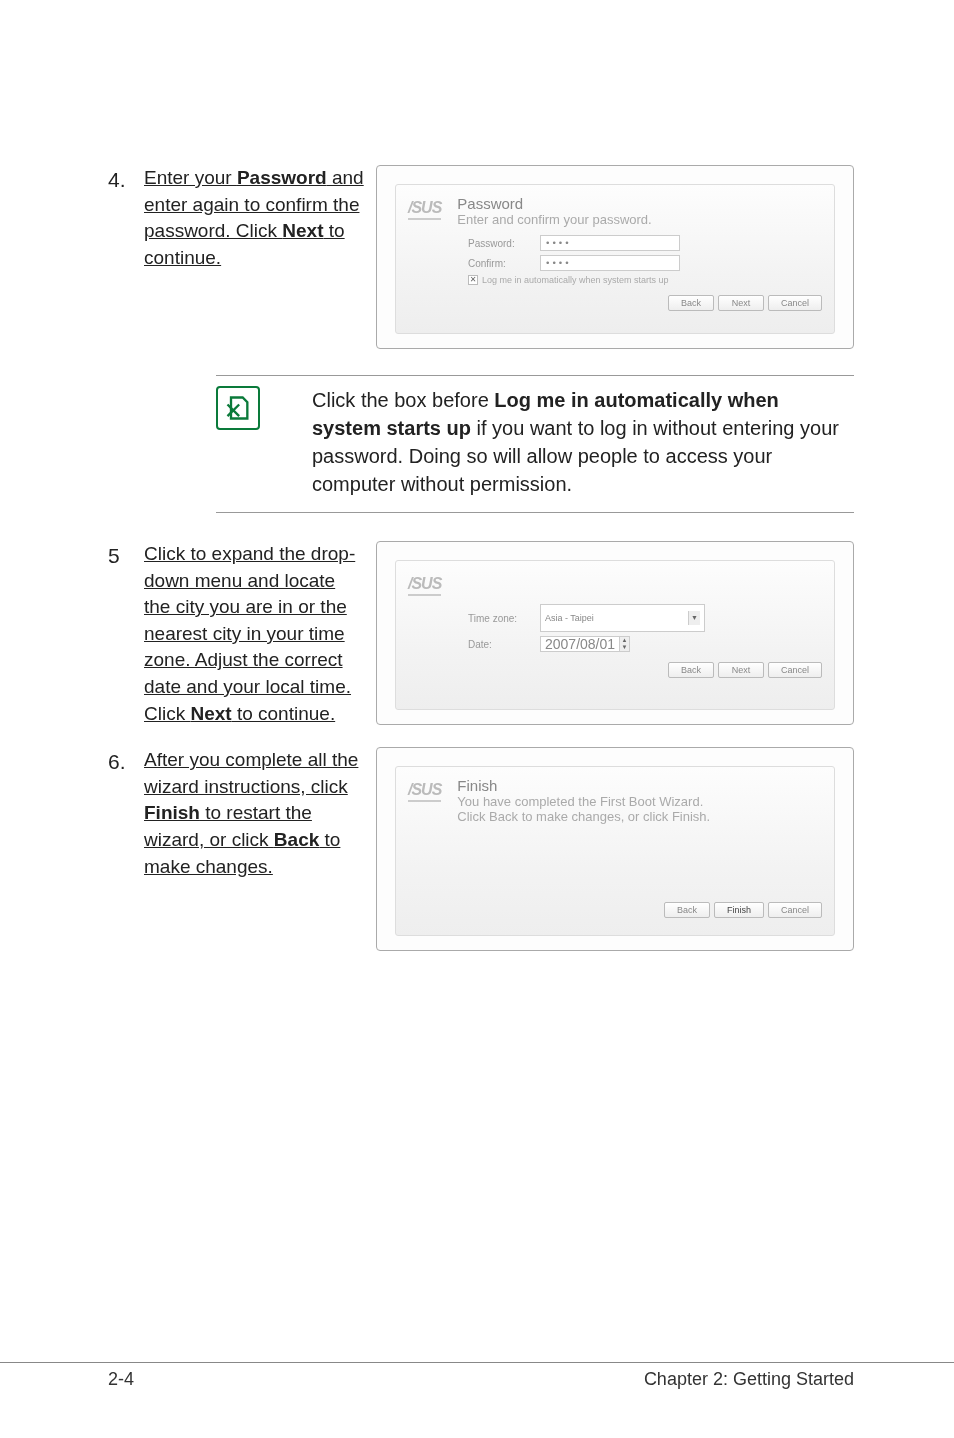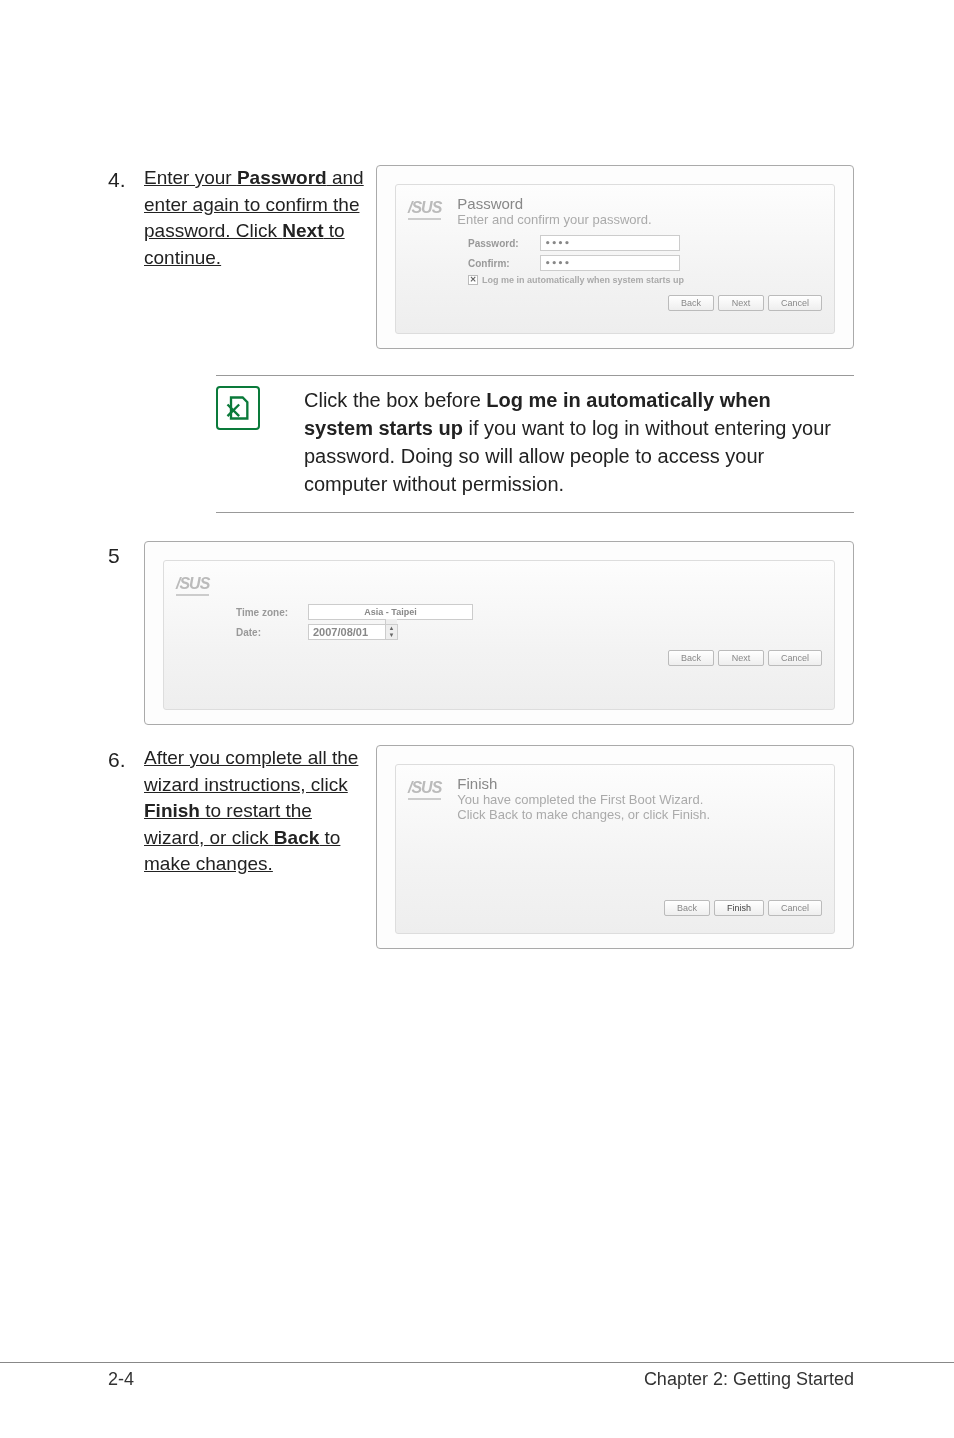--- a/index.html
+++ b/index.html
@@ -73,21 +73,20 @@
     color: #888;
     font-weight: 500;
   }
   .wizard-sub {
     font-size: 13px;
     color: #aaa;
   }
   .form-area {
     margin-left: 60px;
     margin-top: 4px;
-    font-weight: bold;
   }
   .form-row {
     display: flex;
     align-items: center;
     margin-bottom: 4px;
     font-size: 10px;
     color: #999;
   }
   .form-label { width: 72px; }
   .form-input {
@@ -98,30 +97,29 @@
     padding: 0 4px;
     font-size: 9px;
     color: #888;
     width: 140px;
     font-family: monospace;
     letter-spacing: 1px;
   }
   .form-select {
     border: 1px solid #ccc;
     background: #fff;
-    height: 16px;
+    height: 28px;
     line-height: 14px;
     padding: 0 4px;
     font-size: 9px;
     color: #888;
     width: 165px;
     display: flex;
     justify-content: space-between;
     align-items: center;
-    flex-direction: column;
   }
   .dropdown-arrow {
     width: 12px;
     height: 14px;
     border-left: 1px solid #ccc;
     background: #eee;
     font-size: 7px;
     text-align: center;
     line-height: 14px;
     color: #666;
@@ -129,21 +127,21 @@
   .spinner {
     border: 1px solid #ccc;
     background: #fff;
     height: 16px;
     display: flex;
     align-items: center;
     width: 90px;
   }
   .spinner-val {
     flex: 1;
-    font-size: 11px;
+    font-size: 14px;
     color: #888;
     padding: 0 4px;
   }
   .spinner-btns {
     width: 12px;
     border-left: 1px solid #ccc;
     background: #eee;
     height: 14px;
     font-size: 6px;
     text-align: center;
@@ -189,20 +187,21 @@
   .note-block {
     display: flex;
     align-items: flex-start;
     margin: 24px 0 0 108px;
     padding-right: 10px;
     border-top: 1px solid #999;
     border-bottom: 1px solid #999;
     padding-top: 10px;
     padding-bottom: 14px;
     margin-left: 0;
+    gap: 8px;
   }
   .note-icon-cell {
     width: 88px;
     flex: 0 0 88px;
     display: flex;
     justify-content: flex-start;
     padding-left: 0;
   }
   .note-icon-doc {
     width: 44px;
@@ -303,20 +302,23 @@
         </div>
       </div>
       <div class="note-text">
         <span>Click the box before </span><b>Log me in automatically when system starts up</b><span> if you want to log in without entering your password. Doing so will allow people to access your computer without permission.</span>
       </div>
     </div>
   </div>
 
   <div class="step-row">
     <div class="step-num">5</div>
+    <div class="step-text">
+      <span>Click to expand the drop-down menu and locate the city you are in or the nearest city in your time zone. Adjust the correct date and your local time. Click </span><b>Next</b><span> to continue.</span>
+    </div>
     <div class="step-img">
       <div class="wizard-inner">
         <div class="wizard-top">
           <div class="asus-logo">/SUS</div>
         </div>
         <div class="form-area">
           <div class="form-row">
             <span class="form-label">Time zone:</span>
             <div class="form-select">
               <span>Asia - Taipei</span>

